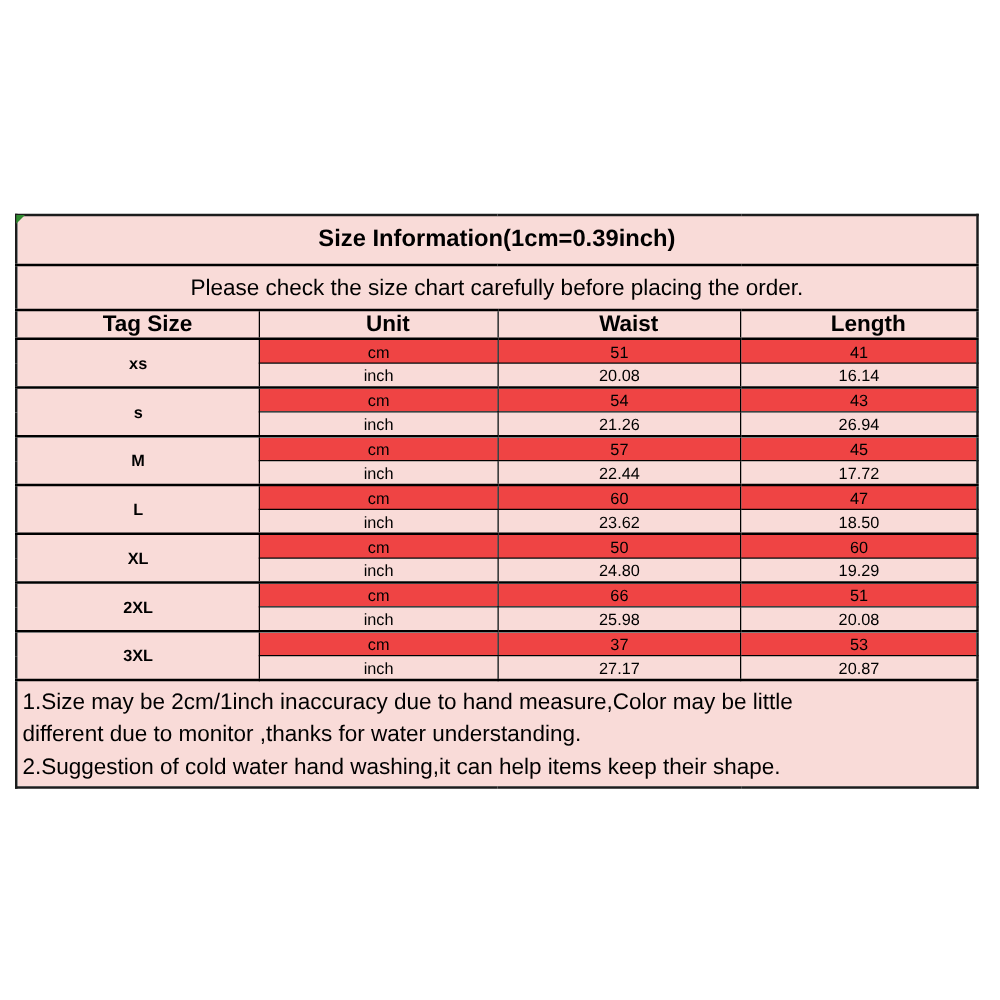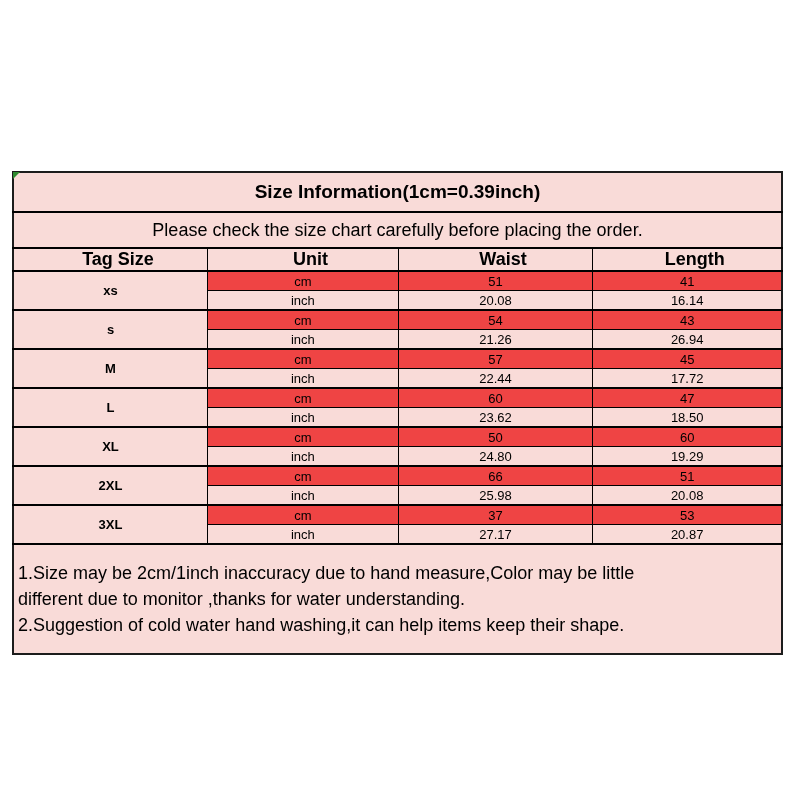--- a/index.html
+++ b/index.html
@@ -64,21 +64,21 @@
   td.size-cell {
     background: #ffffff;
     font-size: 19px;
     font-weight: bold;
   }
   tr.notes-row td {
     height: 80px;
     border-top-width: 2px;
     text-align: left;
     vertical-align: middle;
-    padding: 14px 4px;
+    padding: 2px 4px;
     font-size: 18px;
   }
   .note-line { line-height: 26px; white-space: nowrap; }
 </style>
 </head>
 <body>
 
 <div class="corner-mark"></div>
 
 <table class="size-table">

